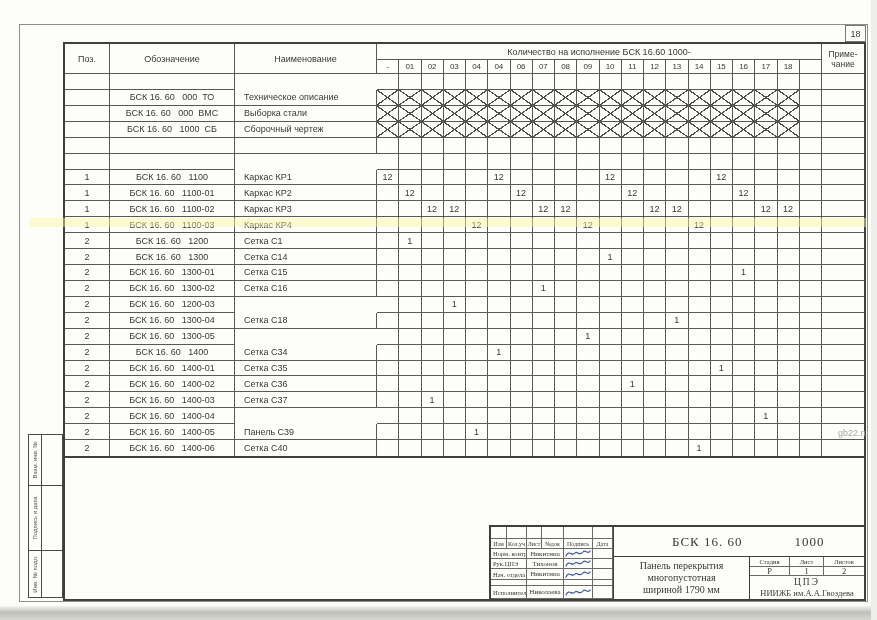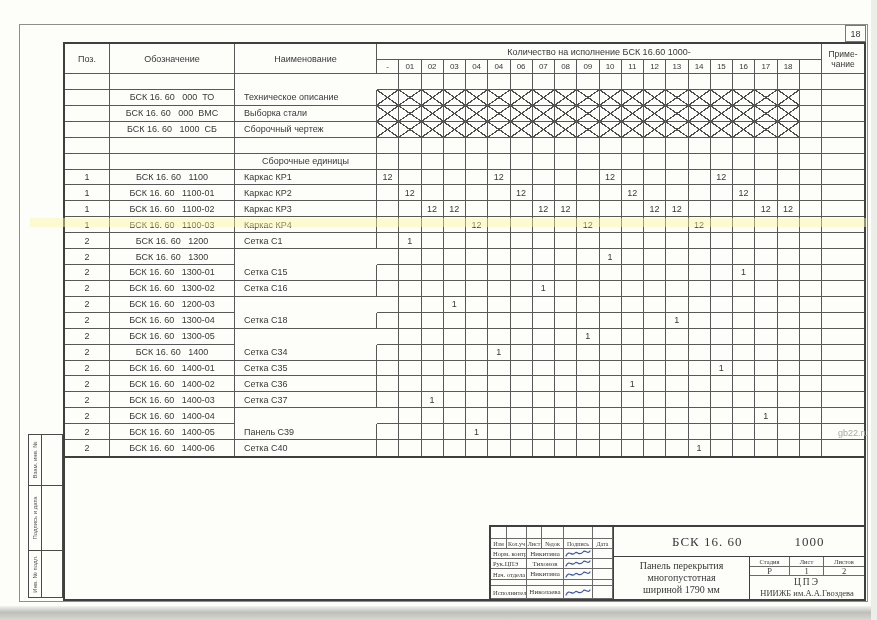--- a/index.html
+++ b/index.html
@@ -236,21 +236,20 @@
       <div class="c q" style="grid-area: 7 / 17;"></div>
       <div class="c q" style="grid-area: 7 / 18;"></div>
       <div class="c q" style="grid-area: 7 / 19;"></div>
       <div class="c q" style="grid-area: 7 / 20;"></div>
       <div class="c q" style="grid-area: 7 / 21;"></div>
       <div class="c q" style="grid-area: 7 / 22;"></div>
       <div class="c q" style="grid-area: 7 / 23;"></div>
       <div class="c q" style="grid-area: 7 / 24; border-right: none;"></div>
       <div class="c pos" style="grid-area: 8 / 1;"></div>
       <div class="c code" style="grid-area: 8 / 2;"></div>
-      <div class="c sec" style="grid-area: 8 / 3;">Сборочные единицы</div>
       <div class="c q" style="grid-area: 8 / 4;"></div>
       <div class="c q" style="grid-area: 8 / 5;"></div>
       <div class="c q" style="grid-area: 8 / 6;"></div>
       <div class="c q" style="grid-area: 8 / 7;"></div>
       <div class="c q" style="grid-area: 8 / 8;"></div>
       <div class="c q" style="grid-area: 8 / 9;"></div>
       <div class="c q" style="grid-area: 8 / 10;"></div>
       <div class="c q" style="grid-area: 8 / 11;"></div>
       <div class="c q" style="grid-area: 8 / 12;"></div>
       <div class="c q" style="grid-area: 8 / 13;"></div>
@@ -380,20 +379,21 @@
       <div class="c q" style="grid-area: 13 / 17;"></div>
       <div class="c q" style="grid-area: 13 / 18;"></div>
       <div class="c q" style="grid-area: 13 / 19;"></div>
       <div class="c q" style="grid-area: 13 / 20;"></div>
       <div class="c q" style="grid-area: 13 / 21;"></div>
       <div class="c q" style="grid-area: 13 / 22;"></div>
       <div class="c q" style="grid-area: 13 / 23;"></div>
       <div class="c q" style="grid-area: 13 / 24; border-right: none;"></div>
       <div class="c pos" style="grid-area: 14 / 1;">2</div>
       <div class="c code" style="grid-area: 14 / 2;">БСК 16. 60   1300</div>
+      <div class="c nm" style="grid-area: 14 / 3;">Сетка С14</div>
       <div class="c q" style="grid-area: 14 / 4;"></div>
       <div class="c q" style="grid-area: 14 / 5;"></div>
       <div class="c q" style="grid-area: 14 / 6;"></div>
       <div class="c q" style="grid-area: 14 / 7;"></div>
       <div class="c q" style="grid-area: 14 / 8;"></div>
       <div class="c q" style="grid-area: 14 / 9;"></div>
       <div class="c q" style="grid-area: 14 / 10;"></div>
       <div class="c q" style="grid-area: 14 / 11;"></div>
       <div class="c q" style="grid-area: 14 / 12;"></div>
       <div class="c q" style="grid-area: 14 / 13;"></div>

